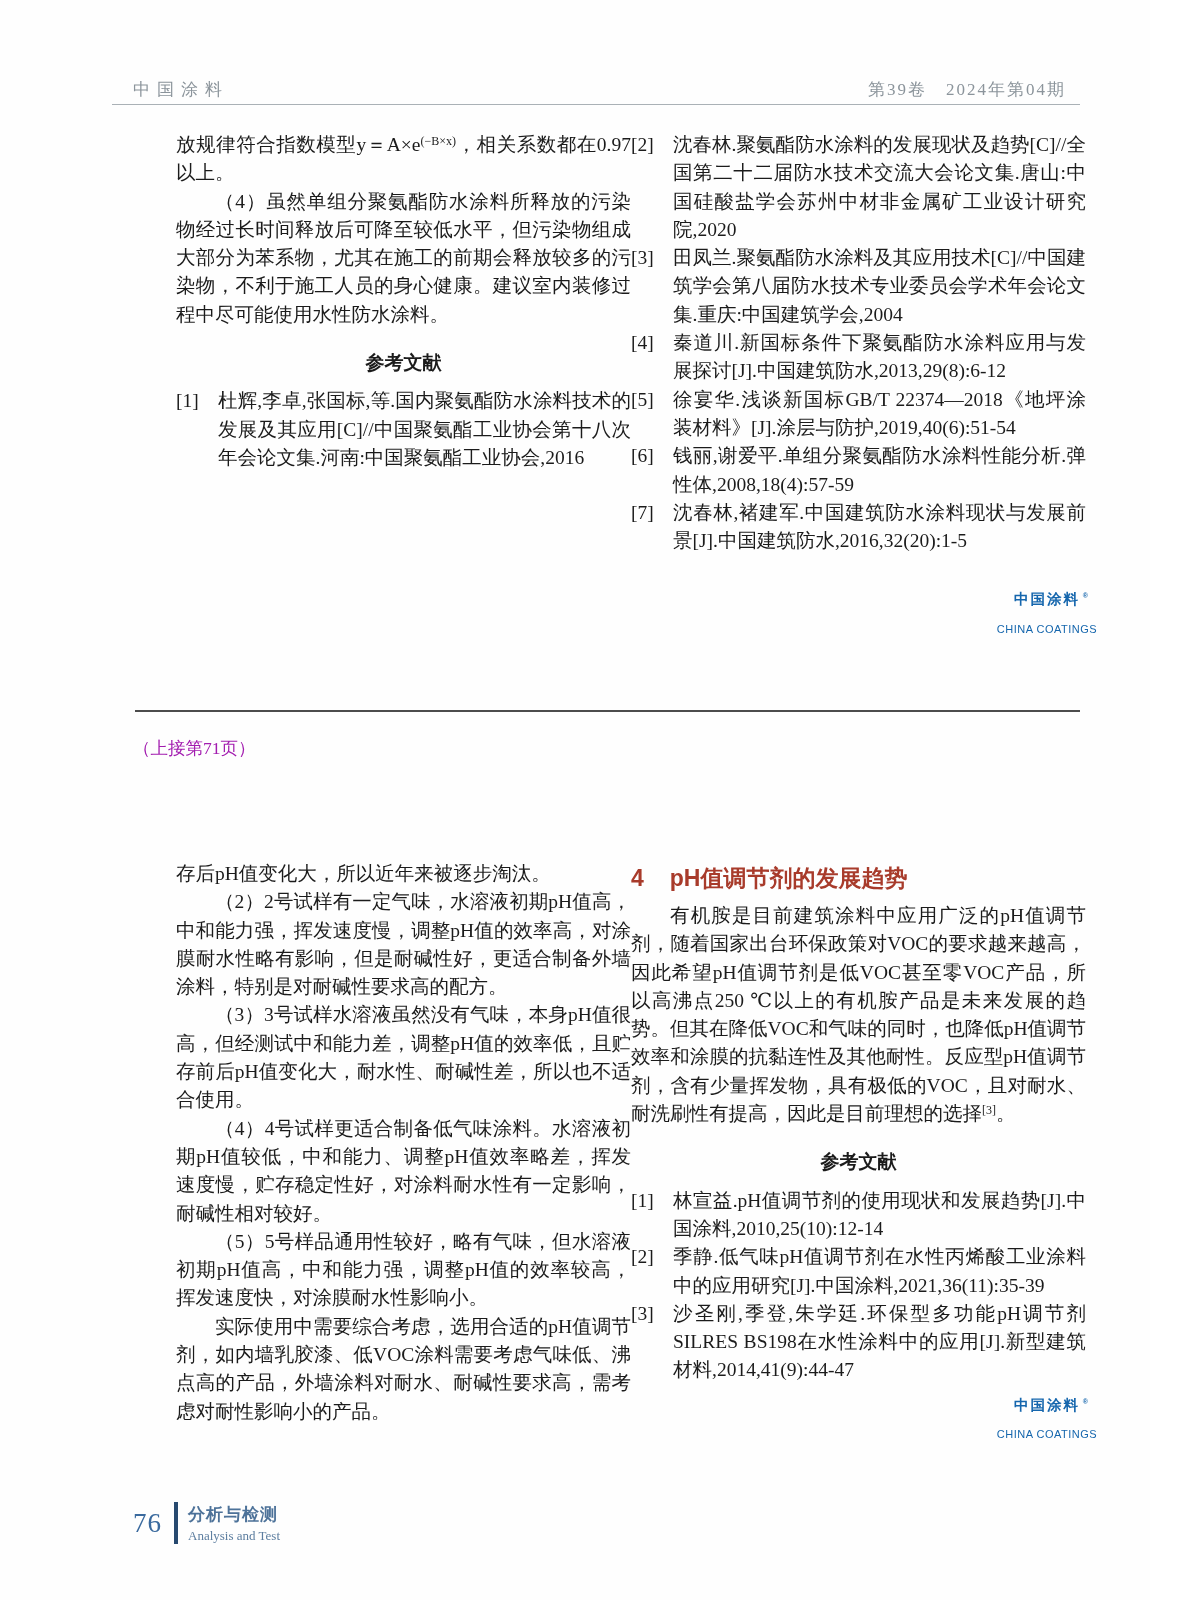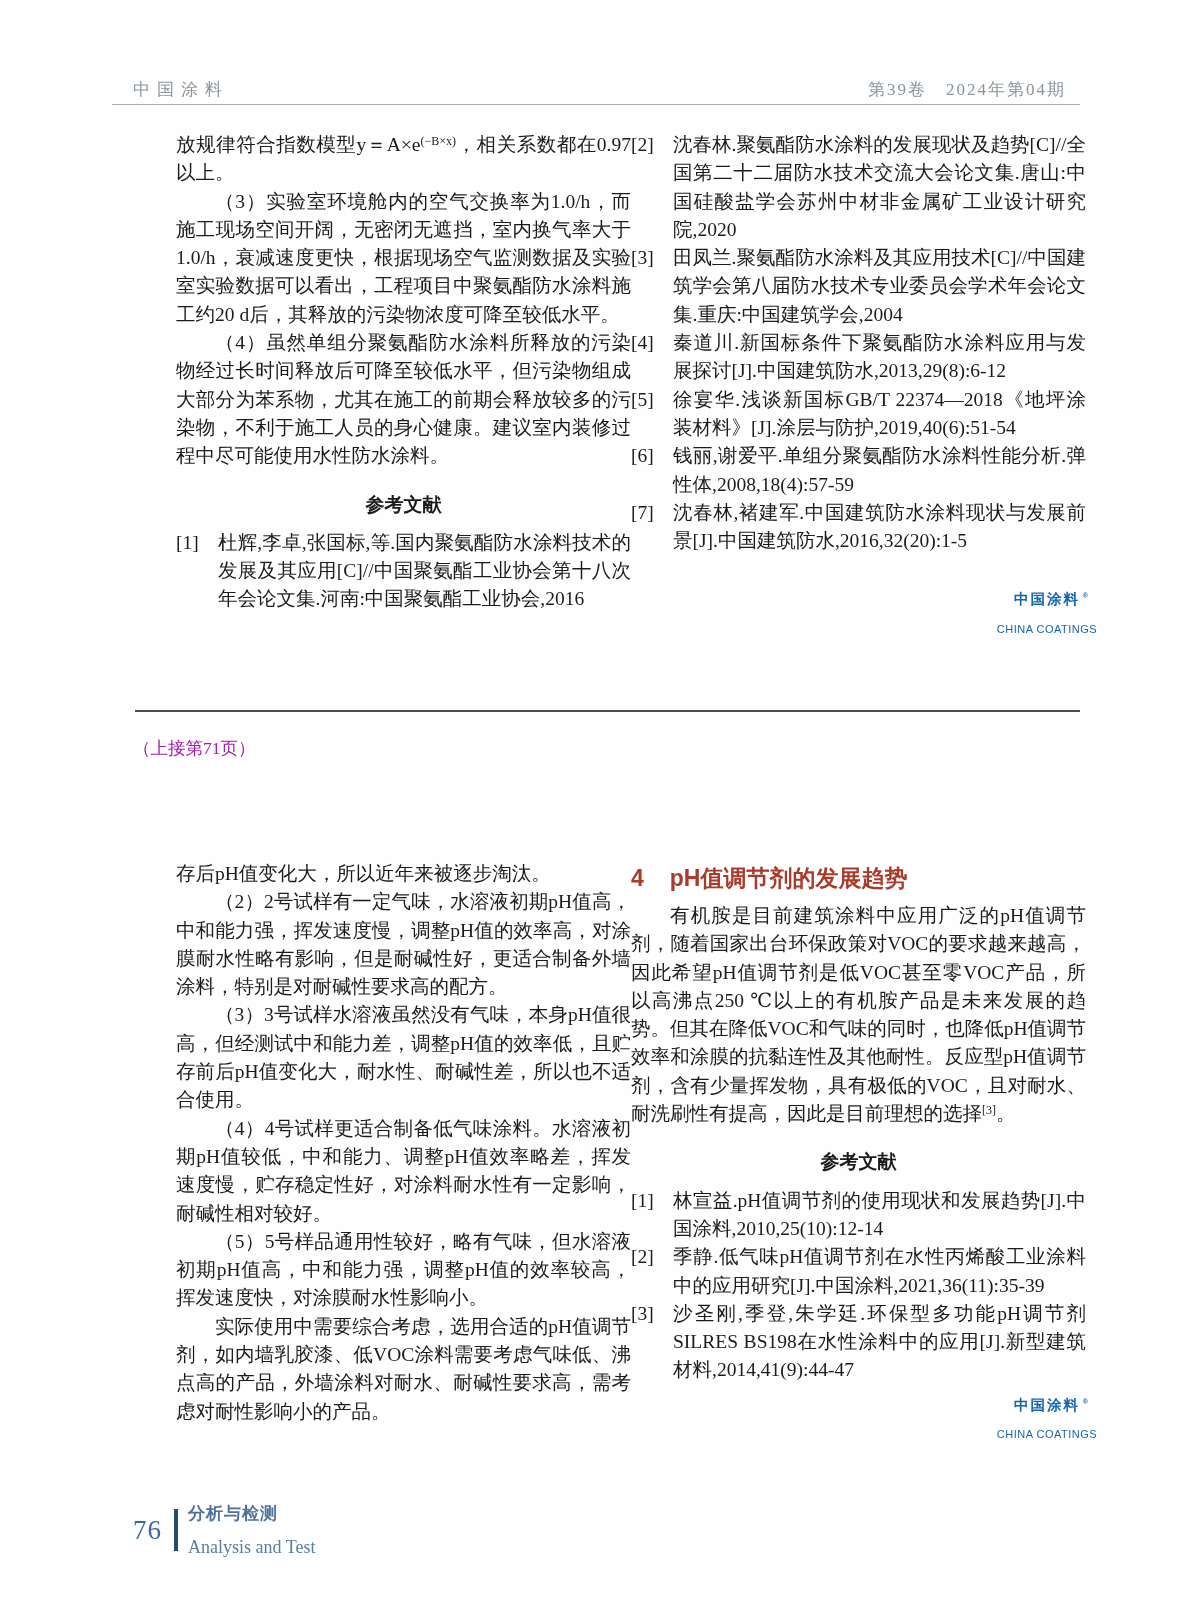--- a/index.html
+++ b/index.html
@@ -46,21 +46,21 @@
   .logo-en{font-size:11px;font-weight:normal;letter-spacing:0.5px;margin-top:1px;white-space:nowrap;}
   .logo-wrap-top{display:flex;justify-content:flex-end;margin-top:30px;}
   .logo-wrap-bottom{display:flex;justify-content:flex-end;margin-top:6px;}
 
   
   .footer{position:absolute;left:133px;top:1502px;display:flex;align-items:center;color:#33618f;}
   .footer .page-no{font-size:27px;letter-spacing:1px;color:#3a6a9e;}
   .footer .bar{width:4px;height:42px;background:#27496f;margin:0 10px 0 12px;}
   .footer .sec-zh{font-family:"Liberation Sans","DejaVu Sans",sans-serif;font-weight:bold;
                   font-size:17px;color:#4d7299;letter-spacing:1px;}
-  .footer .sec-en{font-size:18px;color:#5c7d9f;margin-top:12px;}
+  .footer .sec-en{font-size:13px;color:#5c7d9f;margin-top:2px;}
 
   
   .photo-strip{position:absolute;left:1169px;top:138px;width:18px;height:597px;overflow:hidden;
      background:linear-gradient(180deg,
         #8795c4 0%, #8795c4 3.5%,
         #20244a 5%, #0c0c18 6.2%,
         #8392c2 9%, #7c8cbd 12%,
         #3d3f85 18%, #26266b 25%,
         #1b1b58 35%, #121247 45%,
         #0d0d3d 52%, #1d1e33 58%,
@@ -80,21 +80,20 @@
   </div>
   <div class="top-rule"></div>
 
   <div class="photo-strip">
     <div class="diag"></div>
   </div>
 
   <section class="two-col top-section">
     <div class="col">
       <p class="para"><span>放规律符合指数模型y＝A×e</span><sup class="fsup">(−B×x)</sup><span>，相关系数都在0.97以上。</span></p>
-      <p class="para indent">（3）实验室环境舱内的空气交换率为1.0/h，而施工现场空间开阔，无密闭无遮挡，室内换气率大于1.0/h，衰减速度更快，根据现场空气监测数据及实验室实验数据可以看出，工程项目中聚氨酯防水涂料施工约20 d后，其释放的污染物浓度可降至较低水平。</p>
       <p class="para indent">（4）虽然单组分聚氨酯防水涂料所释放的污染物经过长时间释放后可降至较低水平，但污染物组成大部分为苯系物，尤其在施工的前期会释放较多的污染物，不利于施工人员的身心健康。建议室内装修过程中尽可能使用水性防水涂料。</p>
       <div class="ref-heading">参考文献</div>
       <div class="ref">
         <span class="ref-num">[1]</span>
         <span class="ref-text">杜辉,李卓,张国标,等.国内聚氨酯防水涂料技术的发展及其应用[C]//中国聚氨酯工业协会第十八次年会论文集.河南:中国聚氨酯工业协会,2016</span>
       </div>
     </div>
 
     <div class="col" style="display:flex;flex-direction:column;">
       <div class="ref">

